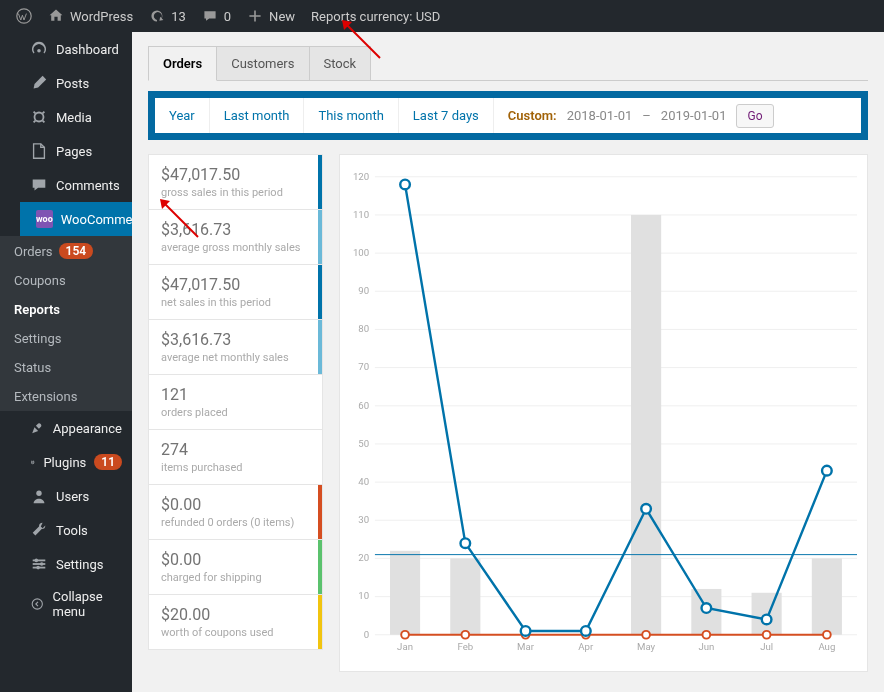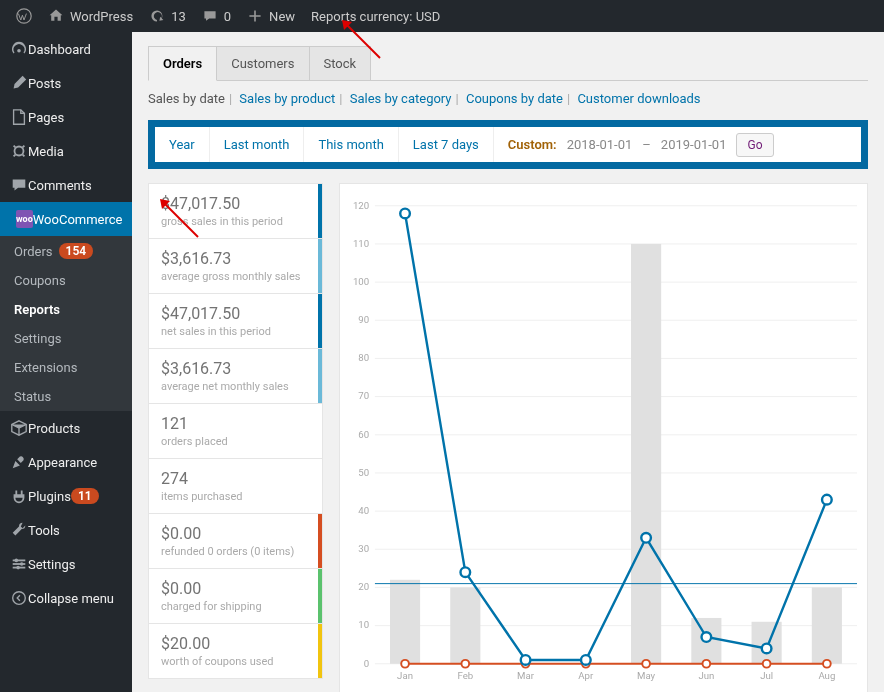--- a/index.html
+++ b/index.html
@@ -3,21 +3,21 @@
 <meta charset="utf-8">
 <style>
 * { margin: 0; padding: 0; box-sizing: border-box; font-family: -apple-system, BlinkMacSystemFont, "Segoe UI", Roboto, sans-serif; }
 body { background: #f1f1f1; width: 884px; height: 692px; overflow: hidden; }
 
 .topbar { background: #23282d; height: 32px; display: flex; align-items: center; color: #ccc; font-size: 13px; padding: 0 8px; }
 .topbar-item { display: flex; align-items: center; gap: 6px; padding: 0 8px; cursor: pointer; }
 .topbar-item svg { width: 16px; height: 16px; fill: #999; }
 
 .sidebar { position: absolute; top: 32px; left: 0; width: 132px; background: #23282d; height: 660px; color: #eee; font-size: 13px; }
-.sidebar-item { display: flex; align-items: center; padding: 8px 10px; cursor: pointer; color: #eee; }
+.sidebar-item { display: flex; align-items: center; gap: 8px; padding: 8px 10px; cursor: pointer; color: #eee; margin-left: 20px; }
 .sidebar-item svg { width: 18px; height: 18px; fill: #a0a5aa; }
 .sidebar-item.active { background: #0073aa; color: #fff; padding-left: 16px; }
 .submenu { background: #32373c; }
 .submenu-item { padding: 7px 10px 7px 14px; color: #b4b9be; cursor: pointer; font-size: 13px; display: flex; align-items: center; gap: 6px; }
 .submenu-item.active { color: #fff; font-weight: 600; }
 .badge { background: #ca4a1f; color: #fff; border-radius: 9px; padding: 1px 7px; font-size: 12px; font-weight: 600; }
 .active-arrow { position: absolute; right: -8px; width: 0; height: 0; border-top: 8px solid transparent; border-bottom: 8px solid transparent; border-right: 8px solid #f1f1f1; }
 
 .main { position: absolute; top: 32px; left: 132px; right: 0; bottom: 0; background: #f1f1f1; padding: 14px 16px; overflow: hidden; }
 
@@ -112,73 +112,73 @@
       <span>Dashboard</span>
     </div>
   <div class="sidebar-item">
       <svg viewBox="0 0 20 20">
         <path d="M14 2l4 4-9 9-5 1 1-5z"></path>
       </svg>
       <span>Posts</span>
     </div>
   <div class="sidebar-item">
       <svg viewBox="0 0 20 20">
+        <circle cx="10" cy="10" r="5" fill="none" stroke="#a0a5aa" stroke-width="2"></circle>
+        <path d="M16 4l-2 2M4 16l2-2M4 4l2 2M16 16l-2-2" stroke="#a0a5aa" stroke-width="2"></path>
+      </svg>
+      <span>Media</span>
+    </div>
+  <div class="sidebar-item">
+      <svg viewBox="0 0 20 20">
         <path d="M4 2h8l4 4v12H4z" fill="none" stroke="#a0a5aa" stroke-width="1.5"></path>
         <path d="M12 2v4h4" fill="none" stroke="#a0a5aa" stroke-width="1.5"></path>
       </svg>
       <span>Pages</span>
-    </div>
-  <div class="sidebar-item">
-      <svg viewBox="0 0 20 20">
-        <circle cx="10" cy="10" r="5" fill="none" stroke="#a0a5aa" stroke-width="2"></circle>
-        <path d="M16 4l-2 2M4 16l2-2M4 4l2 2M16 16l-2-2" stroke="#a0a5aa" stroke-width="2"></path>
-      </svg>
-      <span>Media</span>
     </div>
   <div class="sidebar-item">
       <svg viewBox="0 0 20 20">
         <path d="M3 4h14v9H9l-4 3v-3H3z"></path>
       </svg>
       <span>Comments</span>
     </div>
   <div class="sidebar-item active" style="position:relative;">
       <span class="woo-icon">woo</span>
       <span>WooCommerce</span>
       <span class="active-arrow"></span>
     </div>
   <div class="submenu">
     <div class="submenu-item">
         <span>Orders</span>
         <span class="badge">154</span>
       </div>
     <div class="submenu-item">Coupons</div>
     <div class="submenu-item active">Reports</div>
     <div class="submenu-item">Settings</div>
+    <div class="submenu-item">Status</div>
     <div class="submenu-item">Extensions</div>
-    <div class="submenu-item">Status</div>
   </div>
-  <div class="sidebar-item">
-      <svg viewBox="0 0 20 20">
-        <path d="M10 2l8 4v8l-8 4-8-4V6z" fill="none" stroke="#a0a5aa" stroke-width="1.5"></path>
-        <path d="M2 6l8 4 8-4M10 10v8" stroke="#a0a5aa" stroke-width="1.5"></path>
-      </svg>
-      <span>Products</span>
-    </div>
   <div class="sidebar-item">
       <svg viewBox="0 0 20 20">
         <path d="M3 17l3-8 5 5-8 3zM8 7l3-3a3 3 0 0 1 4 4l-3 3z"></path>
       </svg>
       <span>Appearance</span>
     </div>
   <div class="sidebar-item">
       <svg viewBox="0 0 20 20">
         <path d="M6 4v4H4v4a6 6 0 0 0 6 6v-2a4 4 0 0 1-4-4h8a4 4 0 0 1-4 4v2a6 6 0 0 0 6-6V8h-2V4h-2v4H8V4z"></path>
       </svg>
       <span>Plugins</span>
       <span class="badge">11</span>
+    </div>
+  <div class="sidebar-item">
+      <svg viewBox="0 0 20 20">
+        <circle cx="10" cy="7" r="3"></circle>
+        <path d="M4 18c0-3 3-5 6-5s6 2 6 5z"></path>
+      </svg>
+      <span>Users</span>
     </div>
   <div class="sidebar-item">
       <svg viewBox="0 0 20 20">
         <path d="M14 2a4 4 0 0 0-4 4l-7 7 3 3 7-7a4 4 0 0 0 4-4l-3 3-2-2z"></path>
       </svg>
       <span>Tools</span>
     </div>
   <div class="sidebar-item">
       <svg viewBox="0 0 20 20">
         <rect x="3" y="5" width="14" height="2"></rect>
@@ -197,27 +197,20 @@
       </svg>
       <span>Collapse menu</span>
     </div>
 </div>
 
 <div class="main">
   <div class="tabs">
     <div class="tab active">Orders</div>
     <div class="tab">Customers</div>
     <div class="tab">Stock</div>
-  </div>
-  <div class="filter-row">
-    <span>Sales by date</span><span class="filter-sep">|</span>
-    <a class="filter-link">Sales by product</a><span class="filter-sep">|</span>
-    <a class="filter-link">Sales by category</a><span class="filter-sep">|</span>
-    <a class="filter-link">Coupons by date</a><span class="filter-sep">|</span>
-    <a class="filter-link">Customer downloads</a>
   </div>
   <div class="date-nav">
     <div class="date-nav-item">Year</div>
     <div class="date-nav-item">Last month</div>
     <div class="date-nav-item">This month</div>
     <div class="date-nav-item">Last 7 days</div>
     <div class="date-custom">
       <span style="color:#a16207;font-weight:600;">Custom:</span>
       <span class="date-input">2018-01-01</span>
       <span>–</span>

